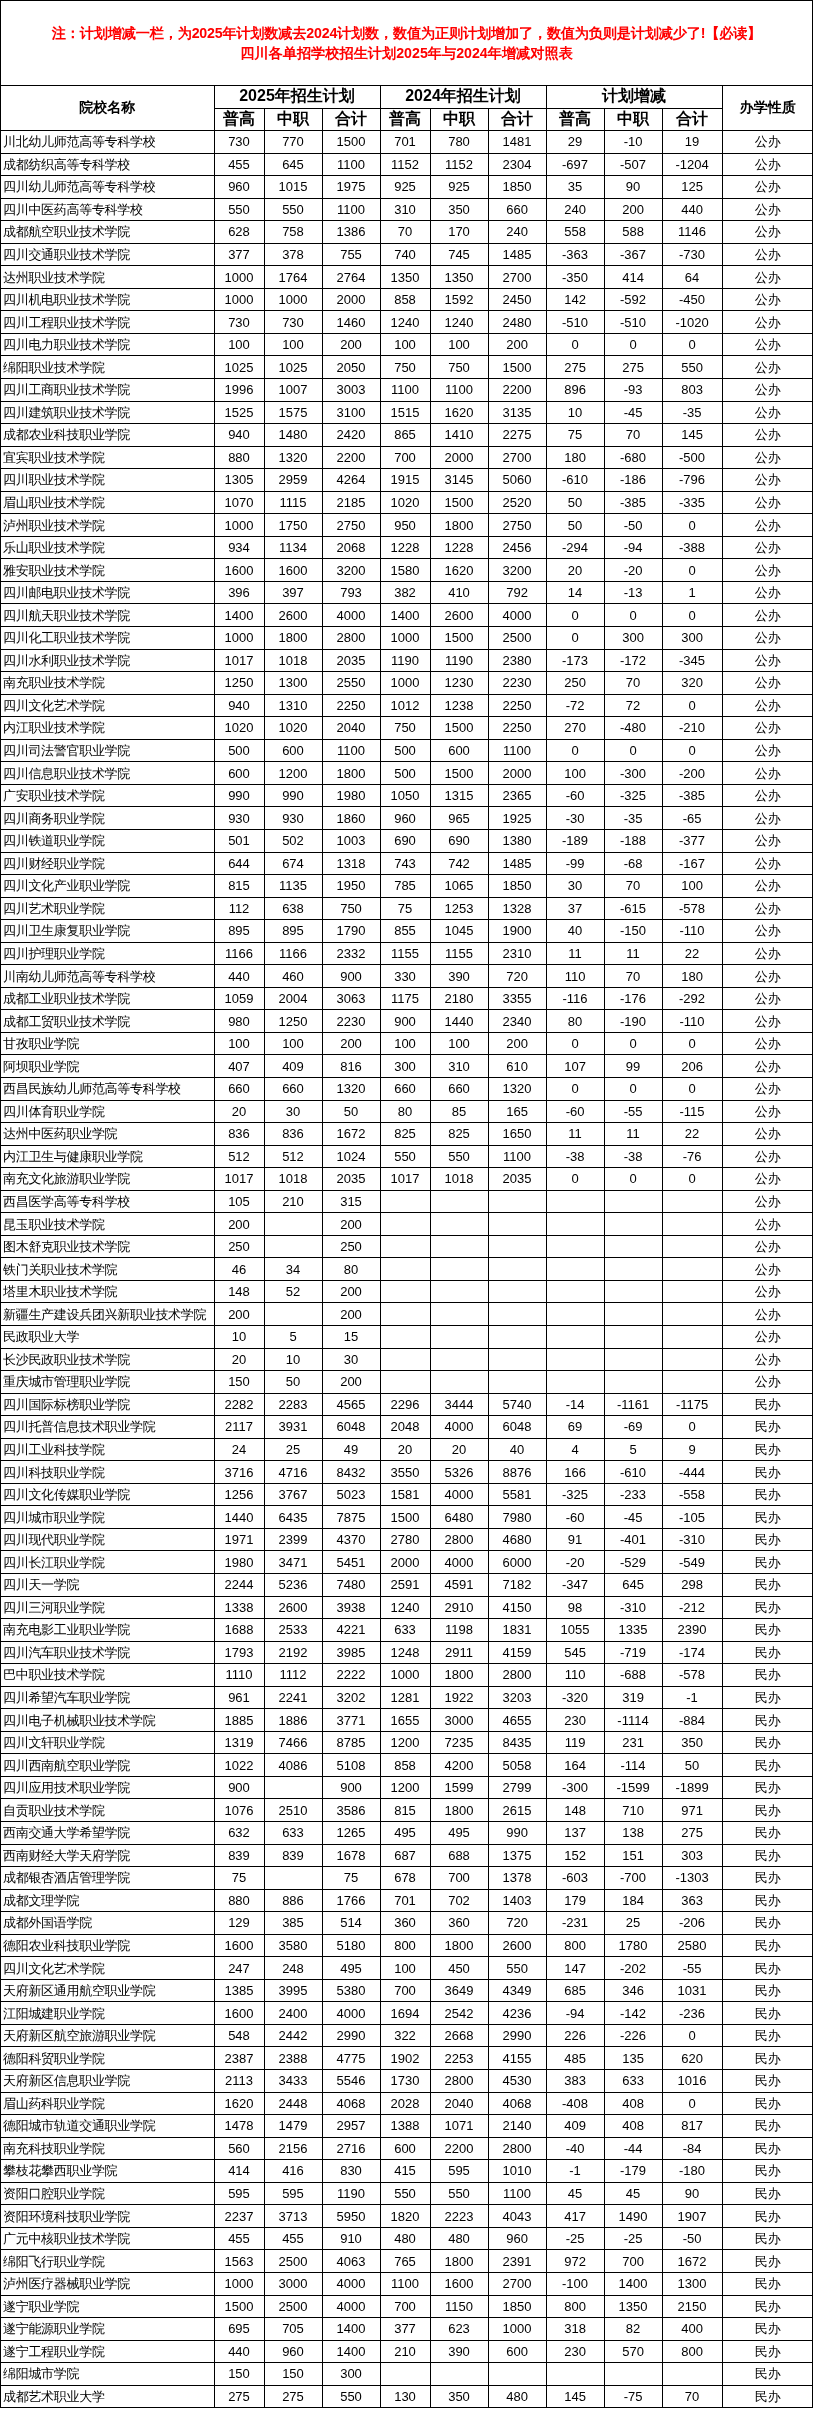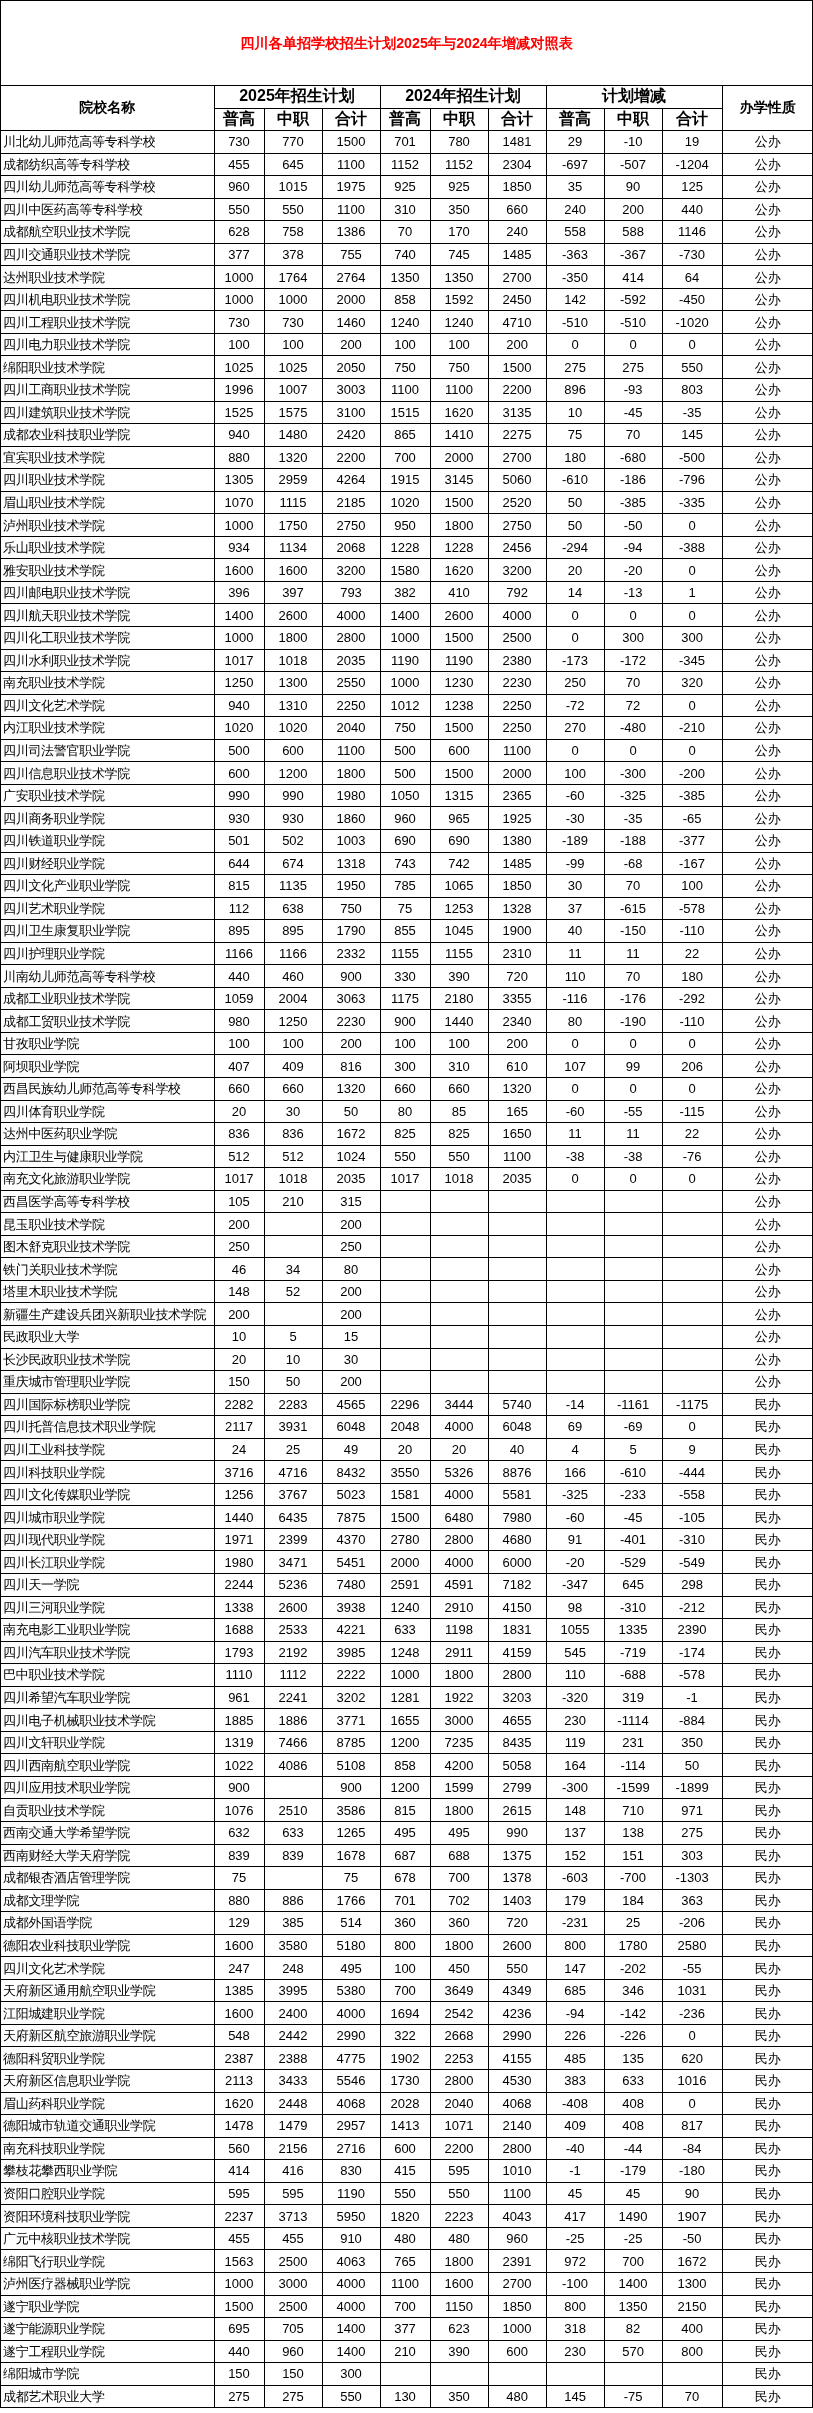--- a/index.html
+++ b/index.html
@@ -20,20 +20,21 @@
   td.type { font-size: 13px; }
   col.c-name { width: 213px; }
   col.c-num { width: 53px; }
   col.c-type { width: 91px; }
 </style>
 </head>
 <body>
 
 <div class="sheet">
   <div class="title-block">
+    <div class="notice">注：计划增减一栏，为2025年计划数减去2024计划数，数值为正则计划增加了，数值为负则是计划减少了!【必读】</div>
     <div class="title">四川各单招学校招生计划2025年与2024年增减对照表</div>
   </div>
 
   <table>
     <colgroup>
       <col class="c-name">
       <col class="c-num" style="width:50px">
       <col class="c-num" style="width:58px">
       <col class="c-num" style="width:58px">
       <col class="c-num" style="width:50px">
@@ -169,21 +170,21 @@
           <td>-450</td>
           <td class="type">公办</td>
         </tr>
         <tr>
           <td class="name">四川工程职业技术学院</td>
           <td>730</td>
           <td>730</td>
           <td>1460</td>
           <td>1240</td>
           <td>1240</td>
-          <td>4710</td>
+          <td>2480</td>
           <td>-510</td>
           <td>-510</td>
           <td>-1020</td>
           <td class="type">公办</td>
         </tr>
         <tr>
           <td class="name">四川电力职业技术学院</td>
           <td>100</td>
           <td>100</td>
           <td>200</td>
@@ -1207,21 +1208,21 @@
           <td>-408</td>
           <td>408</td>
           <td>0</td>
           <td class="type">民办</td>
         </tr>
         <tr>
           <td class="name">德阳城市轨道交通职业学院</td>
           <td>1478</td>
           <td>1479</td>
           <td>2957</td>
-          <td>1413</td>
+          <td>1388</td>
           <td>1071</td>
           <td>2140</td>
           <td>409</td>
           <td>408</td>
           <td>817</td>
           <td class="type">民办</td>
         </tr>
         <tr>
           <td class="name">南充科技职业学院</td>
           <td>560</td>

